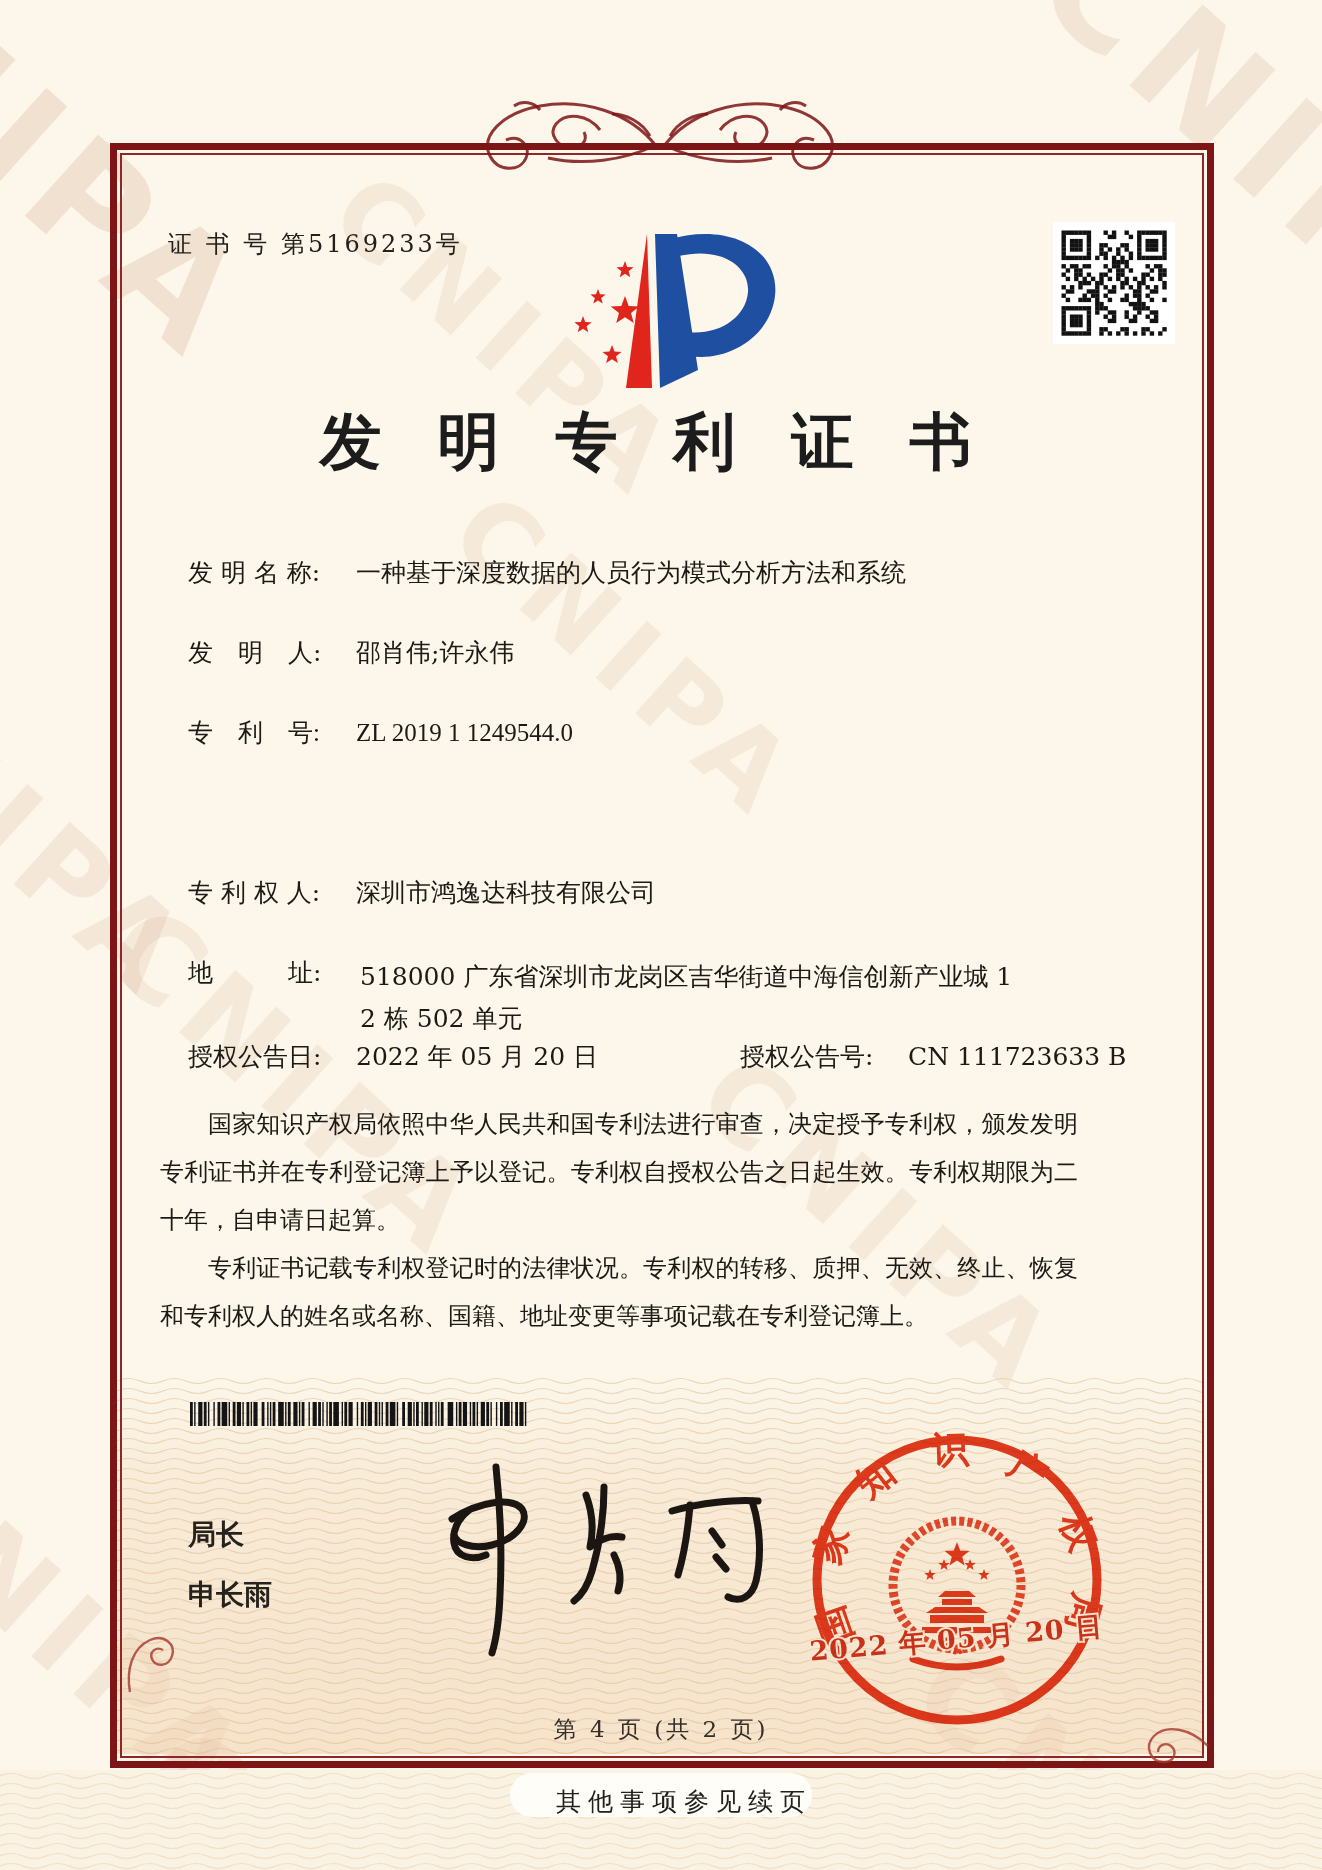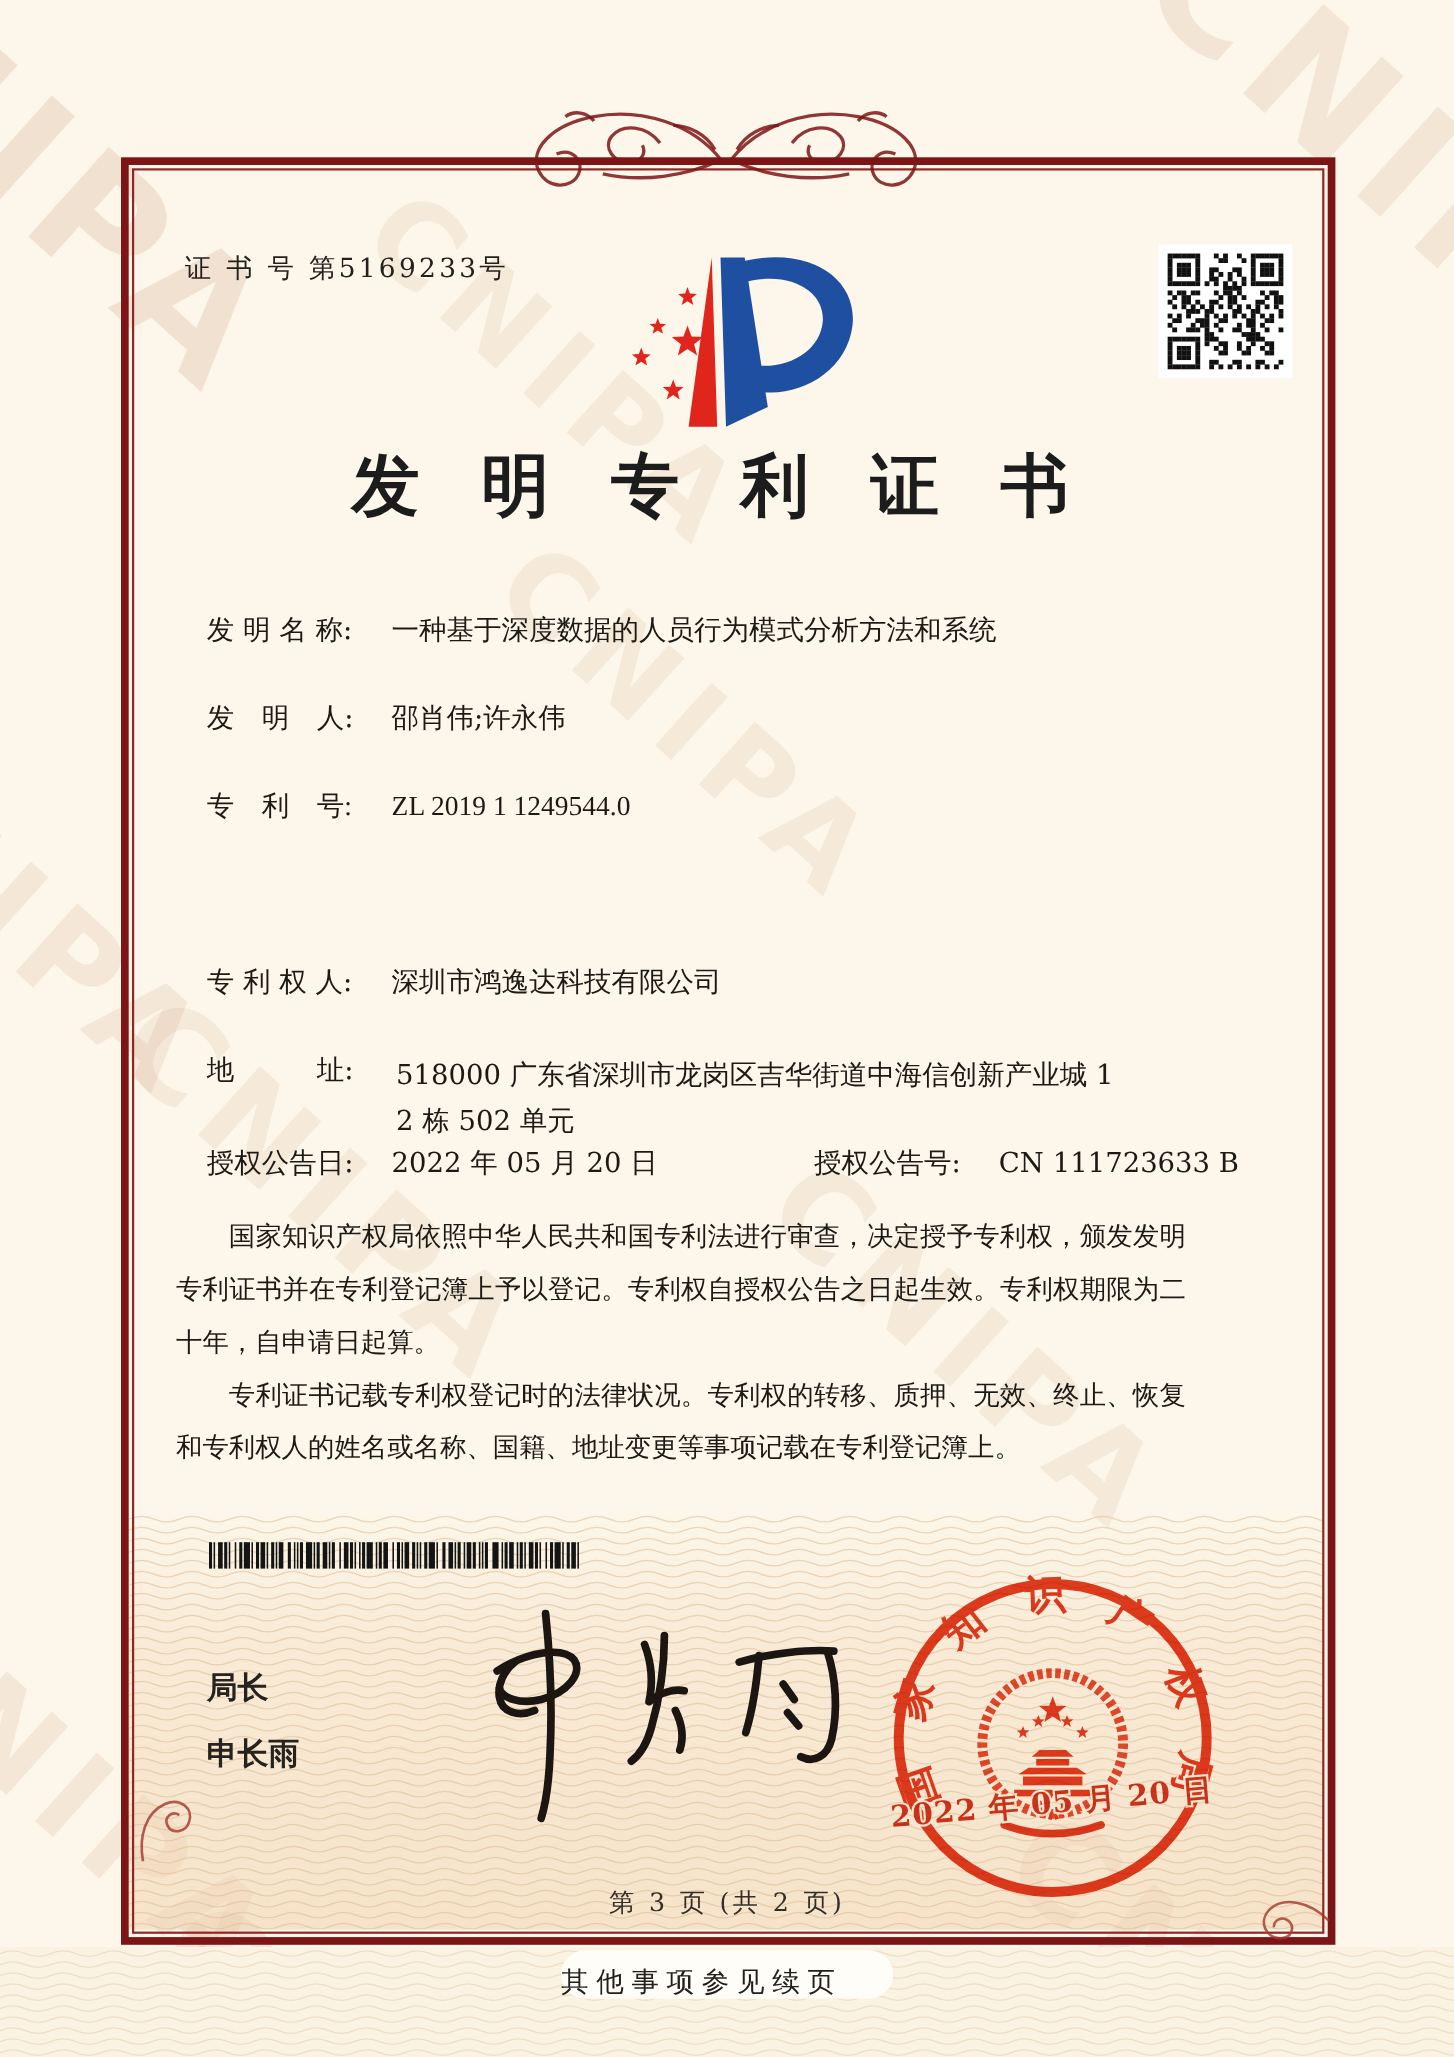--- a/index.html
+++ b/index.html
@@ -44,21 +44,21 @@
   #signer-title{left:188px;top:1516px;font-size:28px;font-weight:600;color:#26221d;z-index:2;}
   #signer-name{left:188px;top:1576px;font-size:28px;font-weight:600;color:#26221d;z-index:2;}
   #signature{left:400px;top:1455px;z-index:2;}
   #signature path{stroke:#1b1611;stroke-width:7;fill:none;stroke-linecap:round;stroke-linejoin:round;}
   
   #seal{left:787px;top:1405px;z-index:3;mix-blend-mode:multiply;opacity:.96;}
   
   #page-info{left:0;top:1714px;width:100%;text-align:center;font-size:23px;letter-spacing:3px;
              color:#332e28;z-index:2;}
   #footer-note-box{left:50%;top:1773px;transform:translateX(-50%);width:302px;height:44px;
-             background:#fffdf8;z-index:2;text-align:left;line-height:58px;font-size:25px;
+             background:#fffdf8;z-index:2;text-align:right;line-height:58px;font-size:25px;
              letter-spacing:7px;color:#23201b;border-radius:23px;}
   #barcode{left:190px;top:1400px;z-index:2;}
   #qr{left:1053px;top:222px;z-index:2;}
   #logo{left:548px;top:224px;z-index:2;}
 </style>
 </head>
 <body>
 
 <div id="page">
 
@@ -586,17 +586,17 @@
             <path d="M27.0,-16.0L28.5,-12.0L32.7,-11.9L29.4,-9.2L30.5,-5.1L27.0,-7.5L23.5,-5.1L24.6,-9.2L21.3,-11.9L25.5,-12.0Z"></path>
           </g>
         <path stroke="none" d="M-19,12 L19,12 L12,6 L-12,6 Z M-15,14 L15,14 L15,20 L-15,20 Z M-31,28 L31,28 L22,22 L-22,22 Z M-27,30 L27,30 L27,38 L-27,38 Z M-35,42 L35,42 L35,48 L-35,48 Z"></path>
         <circle cx="0" cy="57" r="10" fill="none" stroke-width="5" stroke-dasharray="3 2.4"></circle>
         <path d="M-44,74 Q0,90 44,74" fill="none" stroke-width="7" stroke-linecap="round"></path>
       </g>
       <text x="170" y="243" transform="rotate(-5 170 243)" text-anchor="middle" font-size="27" font-weight="700" letter-spacing="1" fill="#cf2f16" stroke="#fff" stroke-width="4" paint-order="stroke" font-family="DejaVu Serif, Liberation Serif, serif">2022 年 05 月 20 日</text>
     </g>
   </svg>
 
-  <div class="abs" id="page-info">第 3 页 (共 2 页)</div>
+  <div class="abs" id="page-info">第 4 页 (共 2 页)</div>
 
   <div class="abs" id="footer-note-box">其他事项参见续页</div>
 
 </div>
 
 </body></html>

